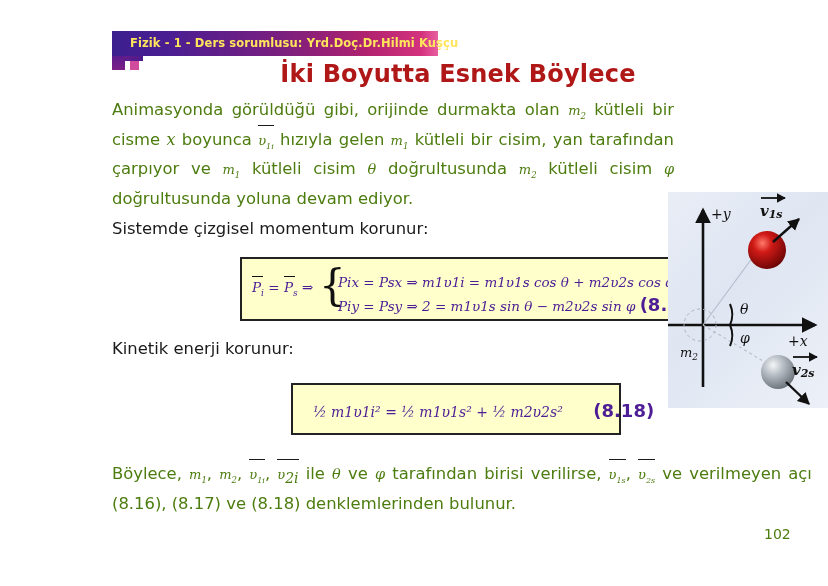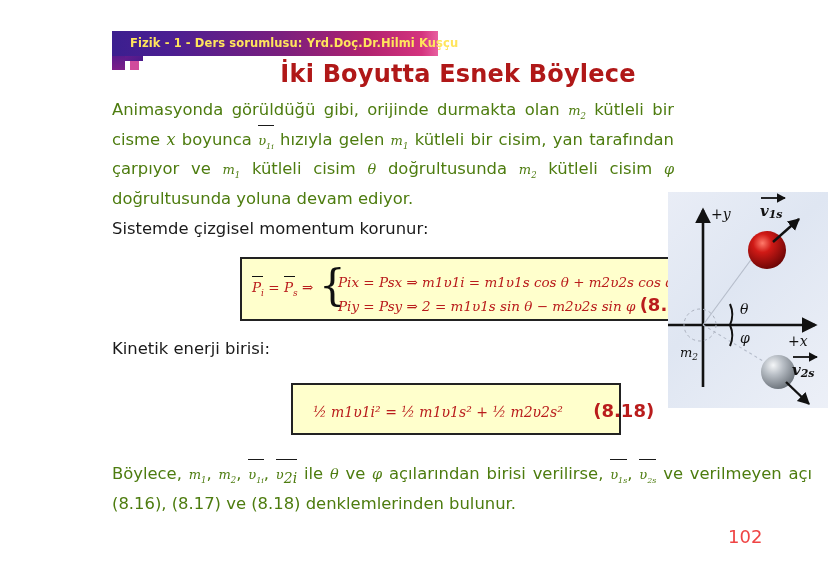--- a/index.html
+++ b/index.html
@@ -75,42 +75,42 @@
   .eqbox{
     position:absolute;
     background:#ffffcc;
     border:2px solid #222;
     box-sizing:border-box;
     font-family:"DejaVu Serif","Liberation Serif",serif;
   }
   .eqbox.b1{left:196px;top:257px;width:450px;height:64px;}
   .eqbox.b2{left:247px;top:383px;width:330px;height:52px;}
 
-  .eqrow{position:absolute;white-space:nowrap;color:#b91c1c;}
+  .eqrow{position:absolute;white-space:nowrap;color:#4c1d95;}
   .eqnum{font-family:"DejaVu Sans","Liberation Sans",sans-serif;font-weight:bold;font-size:18px;font-style:normal;}
   .eqmath{font-family:"DejaVu Serif","Liberation Serif",serif;font-style:italic;font-size:13.5px;}
   .eqmath sub{font-size:9px;}
   .opr{font-style:normal;}
   .brace{
     position:absolute;font-size:42px;font-family:"DejaVu Serif","Liberation Serif",serif;
     font-style:normal;line-height:1;color:#111;
   }
 
   
   .diagram{
     position:absolute;left:624px;top:192px;width:186px;height:216px;
     background:linear-gradient(135deg,#e9edf6 0%,#dfe6f2 40%,#eef1f8 100%);
     overflow:hidden;
   }
   .diagram svg{display:block;}
 
   
   .pageno{
-    position:absolute;left:684px;top:526px;
-    color:#ef4444;font-size:18px;
+    position:absolute;left:720px;top:526px;
+    color:#4d7c0f;font-size:14px;
     font-family:"DejaVu Sans","Liberation Sans",sans-serif;
   }
 </style>
 </head>
 <body>
 
 <div class="slide">
 
   <div class="deco d1"></div>
   <div class="deco d2"></div>
@@ -168,21 +168,21 @@
       <span class="eqnum">(8.16)</span>
     </div>
 
     <div class="eqrow eqmath" style="left:96px;top:35px;">
       <span>Piy = Psy  ⇒    2    = m1υ1s</span>
       <span>sin θ − m2υ2s sin φ</span>
       <span class="eqnum">(8.17)</span>
     </div>
   </div>
 
-  <div class="lead l2">Kinetik enerji birisi:</div>
+  <div class="lead l2">Kinetik enerji korunur:</div>
 
   <div class="eqbox b2">
     <div class="eqrow eqmath" style="left:20px;top:15px;font-size:14px;">
       <span>½ m1υ1i² = ½ m1υ1s² + ½ m2υ2s²</span>
       <span class="eqnum" style="margin-left:26px;">(8.18)</span>
     </div>
   </div>
 
   <div class="diagram">
     <svg width="186" height="216" viewBox="0 0 186 216">
@@ -238,21 +238,21 @@
   <div class="para p3">
     <span>Böylece,</span>
     <span class="mi">m<sub>1</sub></span><span>,</span>
     <span class="mi">m<sub>2</sub></span><span>,</span>
     <span class="vecv"><span class="bar"></span>υ<sub style="font-size:8px">1i</sub></span><span>,</span>
     <span class="vecv"><span class="bar"></span>υ<sub style="font-size:14px">2i</sub></span>
     <span>ile</span>
     <span class="mgrk">θ</span>
     <span>ve</span>
     <span class="mgrk">φ</span>
-    <span>açılarından birisi verilirse,</span>
+    <span>tarafından birisi verilirse,</span>
     <span class="vecv"><span class="bar"></span>υ<sub style="font-size:8px">1s</sub></span><span>,</span>
     <span class="vecv"><span class="bar"></span>υ<sub style="font-size:8px">2s</sub></span>
     <span>ve verilmeyen açı (8.16), (8.17) ve (8.18) denklemlerinden bulunur.</span>
   </div>
 
   <div class="pageno">102</div>
 
 </div>
 
 </body></html>

